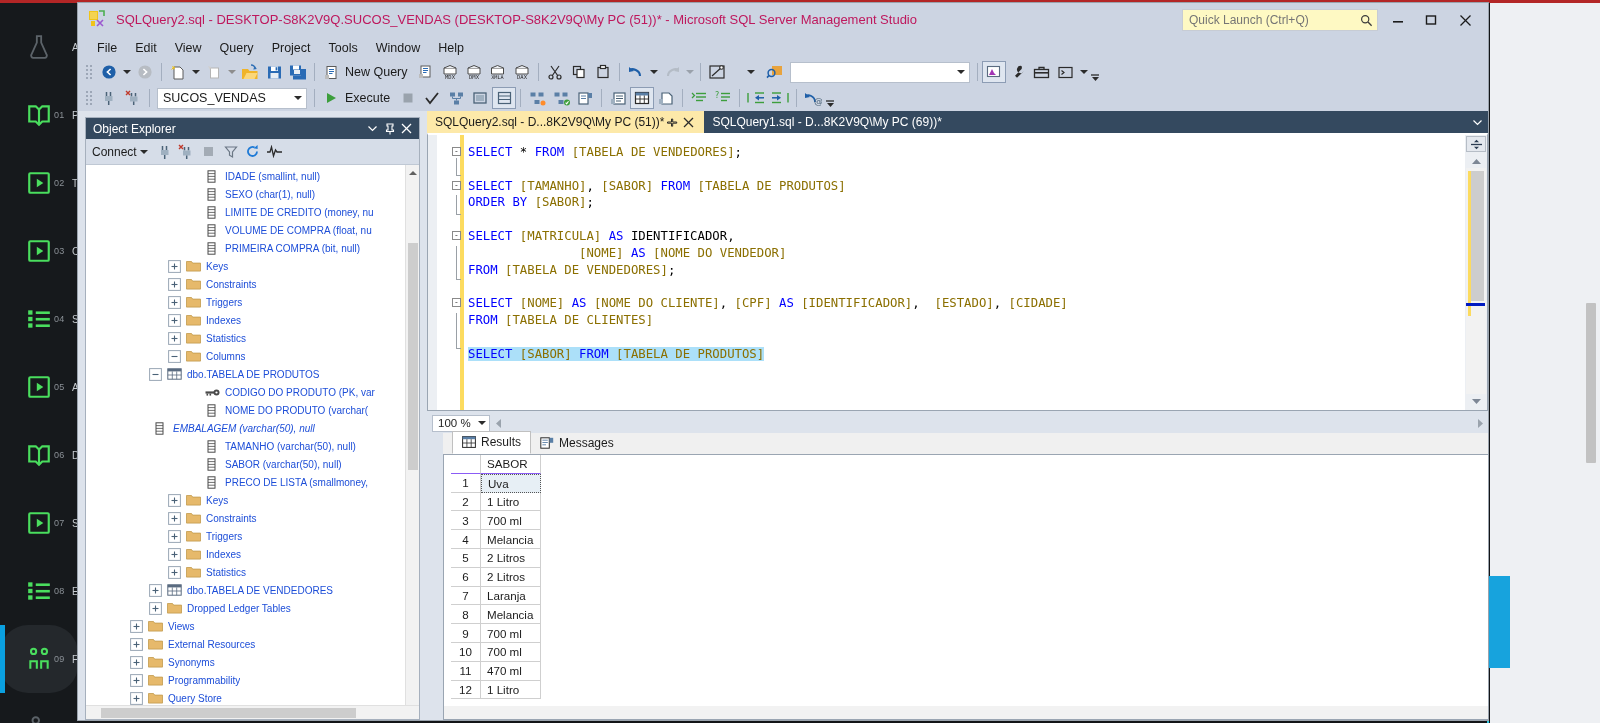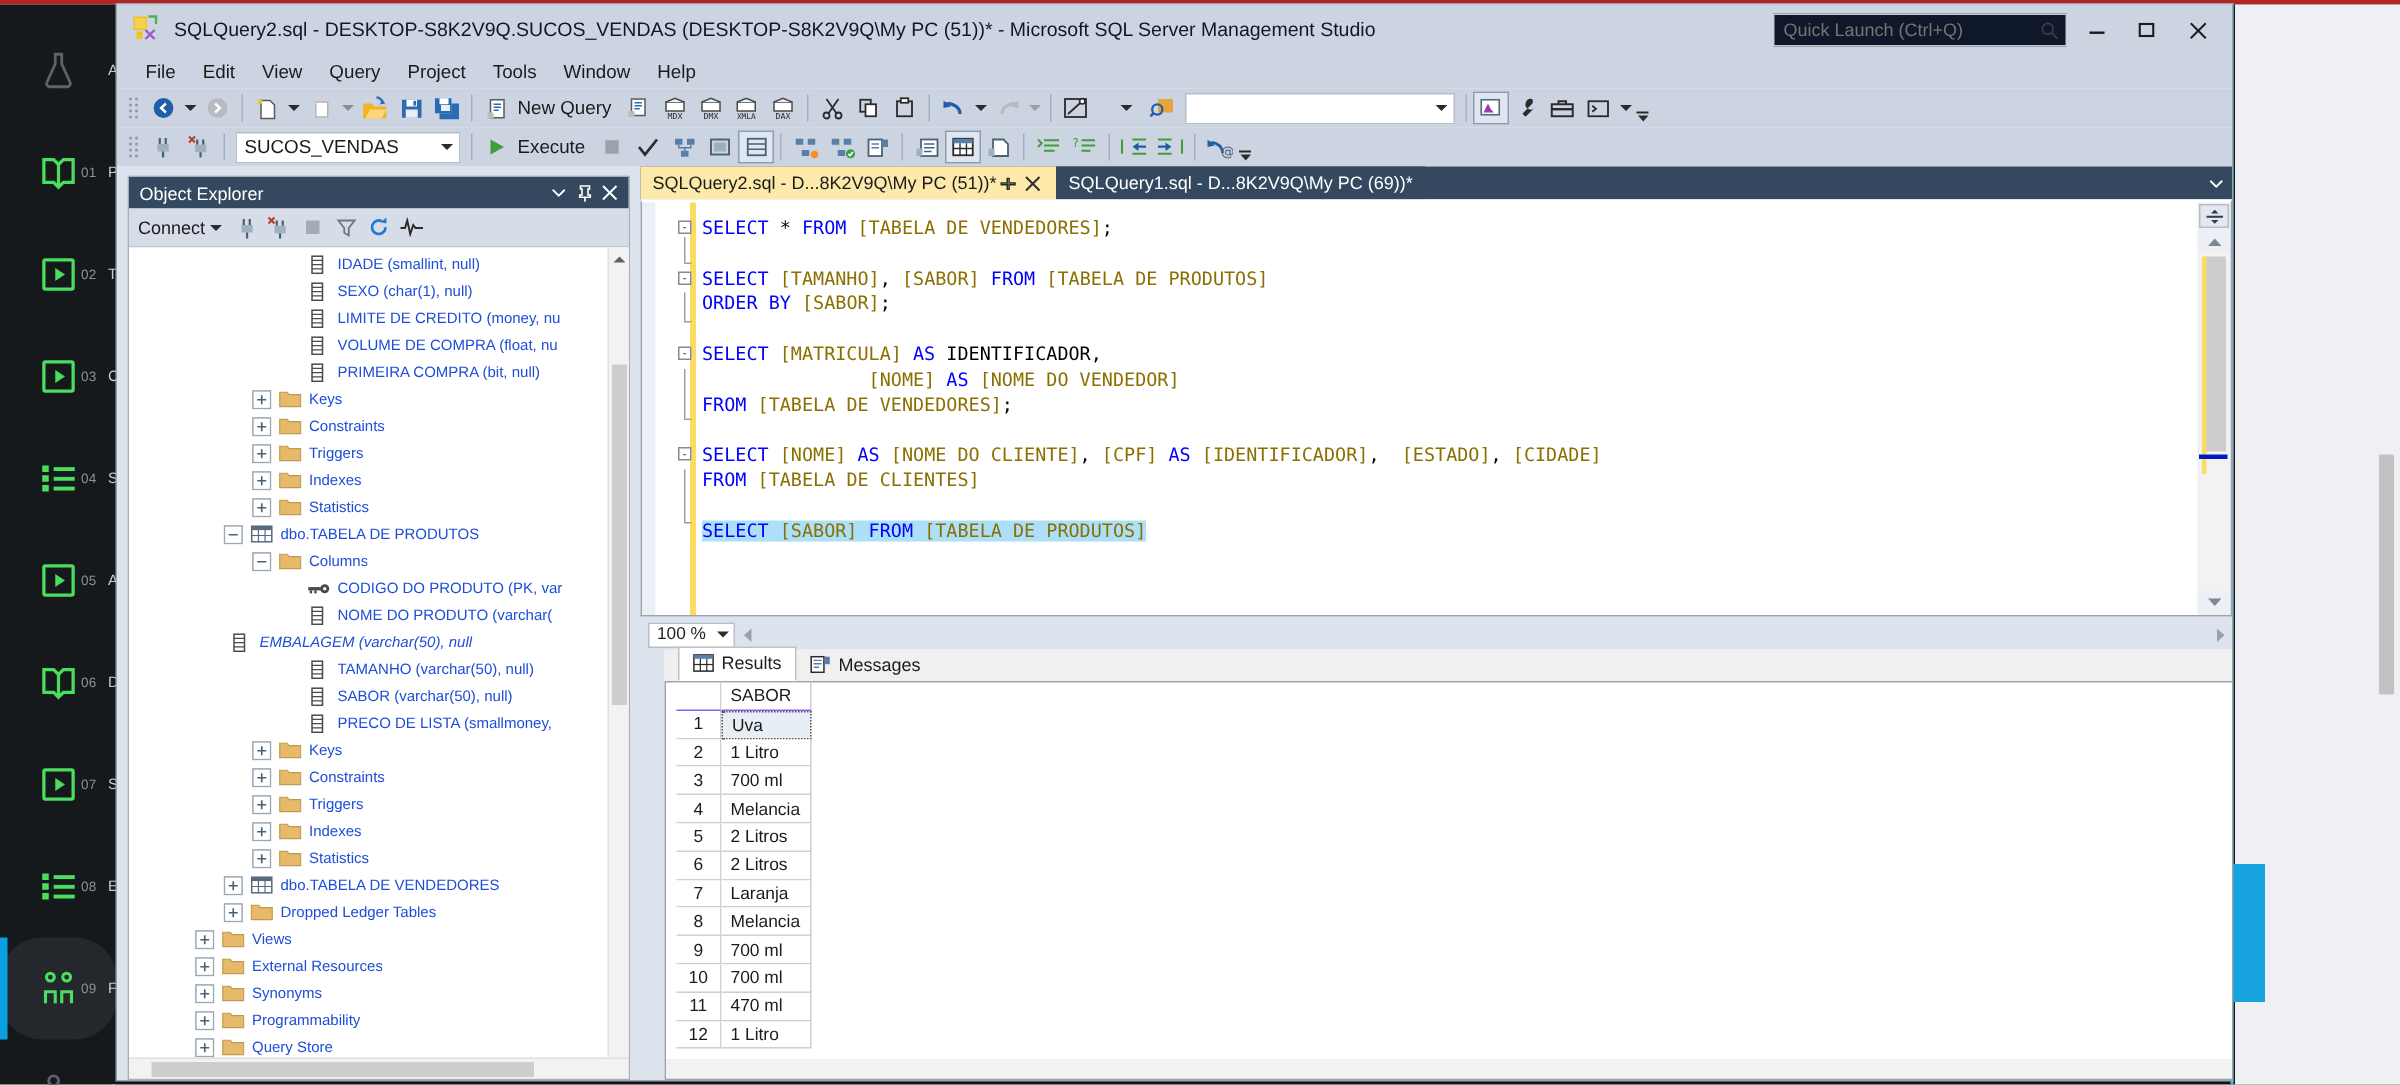--- a/index.html
+++ b/index.html
@@ -61,25 +61,25 @@
     box-shadow:0 0 0 1px #9aa3ad;
     overflow:hidden;
   }
   
   #titlebar {
     height:33px; background:#ccd4e2; display:flex; align-items:center;
     position:relative; border-bottom:1px solid #ccd4e2;
   }
   #app-icon { width:18px; height:18px; margin-left:10px; flex:0 0 18px; }
   #title-text {
-    margin-left:10px; font-size:13px; color:#0f172a; white-space:nowrap;
+    margin-left:10px; font-size:13px; color:#be185d; white-space:nowrap;
   }
   #quick-launch-wrap {
     position:absolute; right:110px; top:6px; width:196px; height:22px;
-    background:#0f172a; border:1px solid #c7ccd4; display:flex; align-items:center;
+    background:#fef9c3; border:1px solid #c7ccd4; display:flex; align-items:center;
   }
   #quick-launch-wrap input {
     border:0; outline:0; flex:1; font-size:12px; padding:0 4px 0 6px;
     font-family:"Liberation Sans",sans-serif; color:#6c6c6c; background:transparent;
   }
   .win-btn {
     position:absolute; top:5px; width:30px; height:24px;
     display:flex; align-items:center; justify-content:center; cursor:default;
   }
   
@@ -1108,53 +1108,53 @@
                   <line x1="3.5" y1="6.5" x2="9.5" y2="6.5" stroke="#4a6277" stroke-width="1.1"></line>
                 </svg>
               </span>
               <span class="ico">
                 <svg width="15" height="12" viewBox="0 0 15 12">
                   <path d="M0.5 1.5 h5 l1.2 1.6 h7.8 v8 h-14z" fill="#e6b96b" stroke="#c29a4d" stroke-width=".8"></path>
                 </svg>
               </span>
               <span class="lbl">Statistics</span>
             </div>
+            <div class="tr" style="padding-left: 82px;">
+              <span class="exp">
+                <svg width="13" height="13" viewBox="0 0 13 13">
+                  <rect x="0.6" y="0.6" width="11.8" height="11.8" fill="#fff" stroke="#9aa7b5" stroke-width="1"></rect>
+                  <line x1="3.5" y1="6.5" x2="9.5" y2="6.5" stroke="#4a6277" stroke-width="1.1"></line>
+                </svg>
+              </span>
+              <span class="ico">
+                <svg width="15" height="12" viewBox="0 0 15 12">
+                  <path d="M0.5 1.5 h5 l1.2 1.6 h7.8 v8 h-14z" fill="#e6b96b" stroke="#c29a4d" stroke-width=".8"></path>
+                </svg>
+              </span>
+              <span class="lbl">Columns</span>
+            </div>
             <div class="tr" style="padding-left: 63px;">
               <span class="exp">
                 <svg width="13" height="13" viewBox="0 0 13 13">
                   <rect x="0.6" y="0.6" width="11.8" height="11.8" fill="#fff" stroke="#9aa7b5" stroke-width="1"></rect>
                   <line x1="3.5" y1="6.5" x2="9.5" y2="6.5" stroke="#4a6277" stroke-width="1.1"></line>
                 </svg>
               </span>
               <span class="ico">
                 <svg width="15" height="12" viewBox="0 0 15 12">
                   <rect x="0.8" y="0.8" width="13.4" height="10.4" fill="#fff" stroke="#5a6b80" stroke-width="1"></rect>
                   <rect x="0.8" y="0.8" width="13.4" height="2.6" fill="#5a6b80"></rect>
                   <g stroke="#5a6b80" stroke-width=".8">
                     <line x1="0.8" y1="7" x2="14.2" y2="7"></line>
                     <line x1="5.3" y1="3.4" x2="5.3" y2="11.2"></line>
                     <line x1="9.7" y1="3.4" x2="9.7" y2="11.2"></line>
                   </g>
                 </svg>
               </span>
               <span class="lbl">dbo.TABELA DE PRODUTOS</span>
-            </div>
-            <div class="tr" style="padding-left: 82px;">
-              <span class="exp">
-                <svg width="13" height="13" viewBox="0 0 13 13">
-                  <rect x="0.6" y="0.6" width="11.8" height="11.8" fill="#fff" stroke="#9aa7b5" stroke-width="1"></rect>
-                  <line x1="3.5" y1="6.5" x2="9.5" y2="6.5" stroke="#4a6277" stroke-width="1.1"></line>
-                </svg>
-              </span>
-              <span class="ico">
-                <svg width="15" height="12" viewBox="0 0 15 12">
-                  <path d="M0.5 1.5 h5 l1.2 1.6 h7.8 v8 h-14z" fill="#e6b96b" stroke="#c29a4d" stroke-width=".8"></path>
-                </svg>
-              </span>
-              <span class="lbl">Columns</span>
             </div>
             <div class="tr" style="padding-left: 101px;">
               <span class="exp"></span>
               <span class="ico">
                 <svg width="15" height="11" viewBox="0 0 15 11">
                   <circle cx="11.5" cy="5.5" r="3" fill="#4a4a4a"></circle>
                   <circle cx="11.5" cy="5.5" r="1.1" fill="#fff"></circle>
                   <rect x="0.5" y="4.4" width="9" height="2.2" fill="#4a4a4a"></rect>
                   <rect x="1.5" y="6.6" width="1.6" height="2" fill="#4a4a4a"></rect>
                   <rect x="4.5" y="6.6" width="1.6" height="2" fill="#4a4a4a"></rect>

